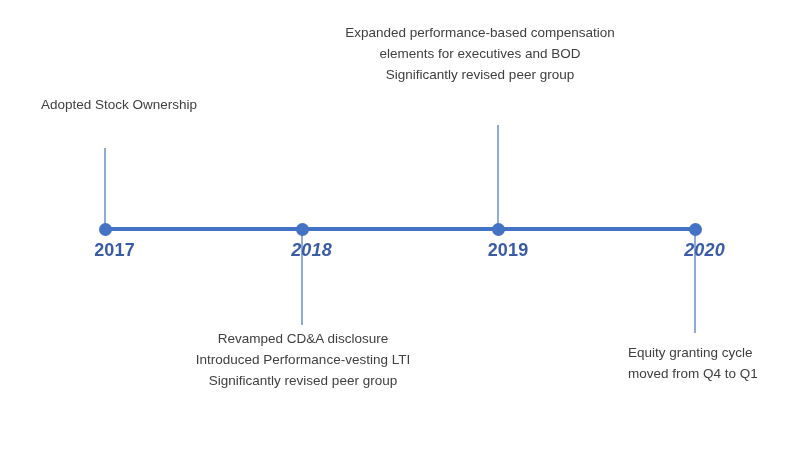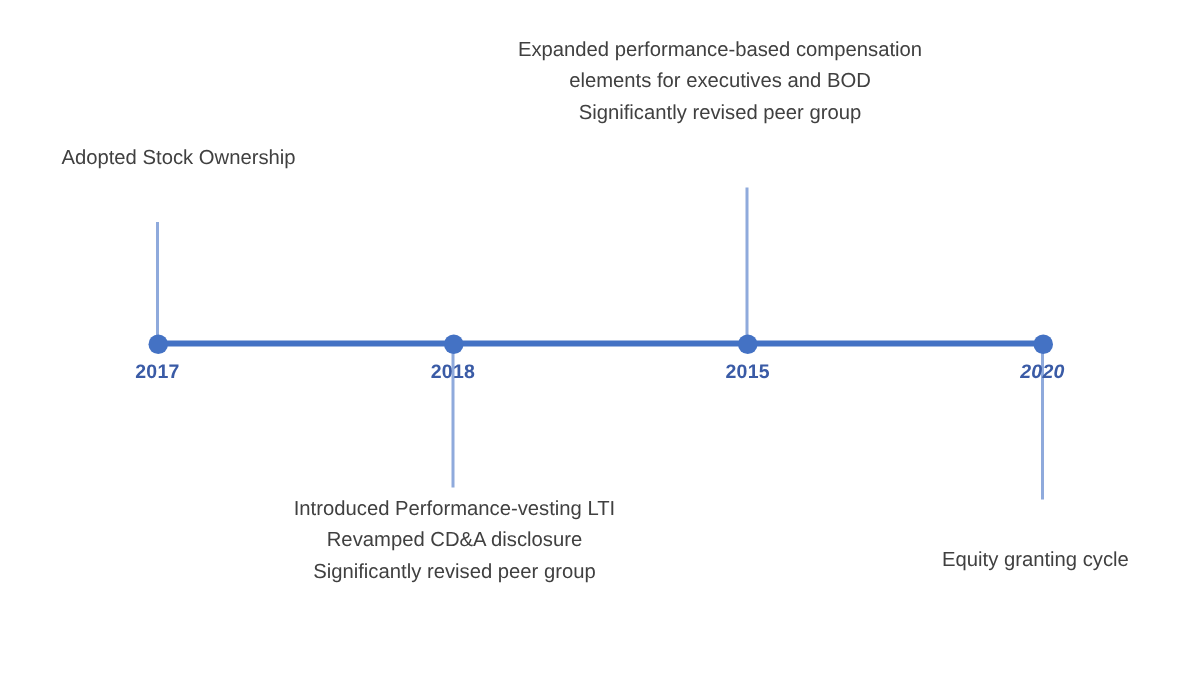--- a/index.html
+++ b/index.html
@@ -42,42 +42,42 @@
     background: #8faadc;
   }
   .stem-2017 { left: 104px; top: 148px; height: 76px; }
   .stem-2019 { left: 497px; top: 125px; height: 99px; }
   .stem-2018 { left: 301px; top: 235px; height: 90px; }
   .stem-2020 { left: 694px; top: 235px; height: 98px; }
   .year-label {
     position: absolute;
     top: 240px;
     width: 60px;
-    text-align: center;
-    font-size: 13px;
+    text-align: right;
+    font-size: 18px;
     font-weight: bold;
     color: #3a5ba6;
     letter-spacing: 0.2px;
   }
   .year-2017 { left: 75px; }
-  .year-2018 { left: 272px; }
+  .year-2018 { left: 272px; font-style: italic; }
   .year-2019 { left: 468.5px; }
   .year-2020 { left: 665px; font-style: italic; }
   .annotation {
     position: absolute;
     color: #404040;
     font-size: 13.5px;
     line-height: 21px;
     text-align: center;
   }
   .annotation div { white-space: nowrap; }
   .ann-2017 { left: 8px;   top: 78px;  width: 222px; margin-top: 16px; }
   .ann-2019 { left: 325px; top: 22px;  width: 310px; }
   .ann-2018 { left: 148px; top: 328px; width: 310px; }
-  .ann-2020 { left: 628px; top: 362px; width: 150px; text-align: left; }
+  .ann-2020 { left: 628px; top: 342px; width: 150px; text-align: left; }
 </style>
 </head>
 <body>
 
 <div id="canvas">
 
   <div class="annotation ann-2017">
     <div>Adopted Stock Ownership</div>
   </div>
 
@@ -94,26 +94,27 @@
 
   <div class="timeline-line"></div>
 
   <div class="dot dot-2017"></div>
   <div class="dot dot-2018"></div>
   <div class="dot dot-2019"></div>
   <div class="dot dot-2020"></div>
 
   <div class="year-label year-2017">2017</div>
   <div class="year-label year-2018">2018</div>
-  <div class="year-label year-2019">2015</div>
+  <div class="year-label year-2019">2019</div>
   <div class="year-label year-2020">2020</div>
 
   <div class="annotation ann-2018">
+    <div>Revamped CD&amp;A disclosure</div>
     <div>Introduced Performance-vesting LTI</div>
-    <div>Revamped CD&amp;A disclosure</div>
     <div>Significantly revised peer group</div>
   </div>
 
   <div class="annotation ann-2020">
     <div>Equity granting cycle</div>
+    <div>moved from Q4 to Q1</div>
   </div>
 
 </div>
 
 </body></html>

